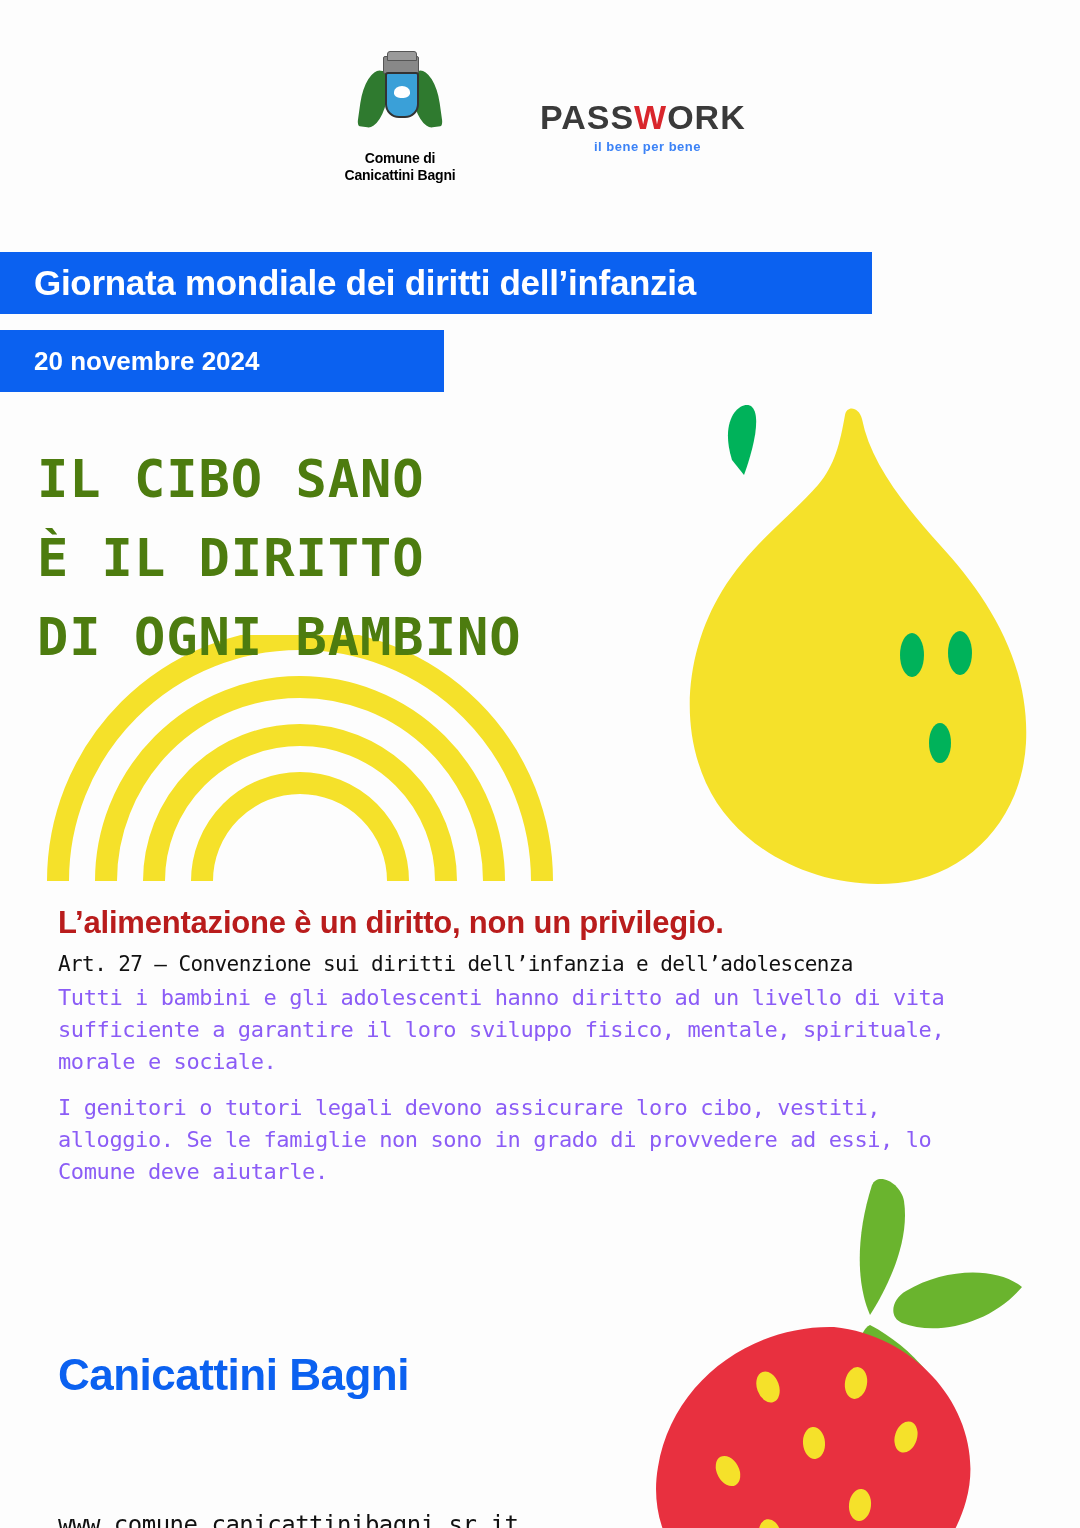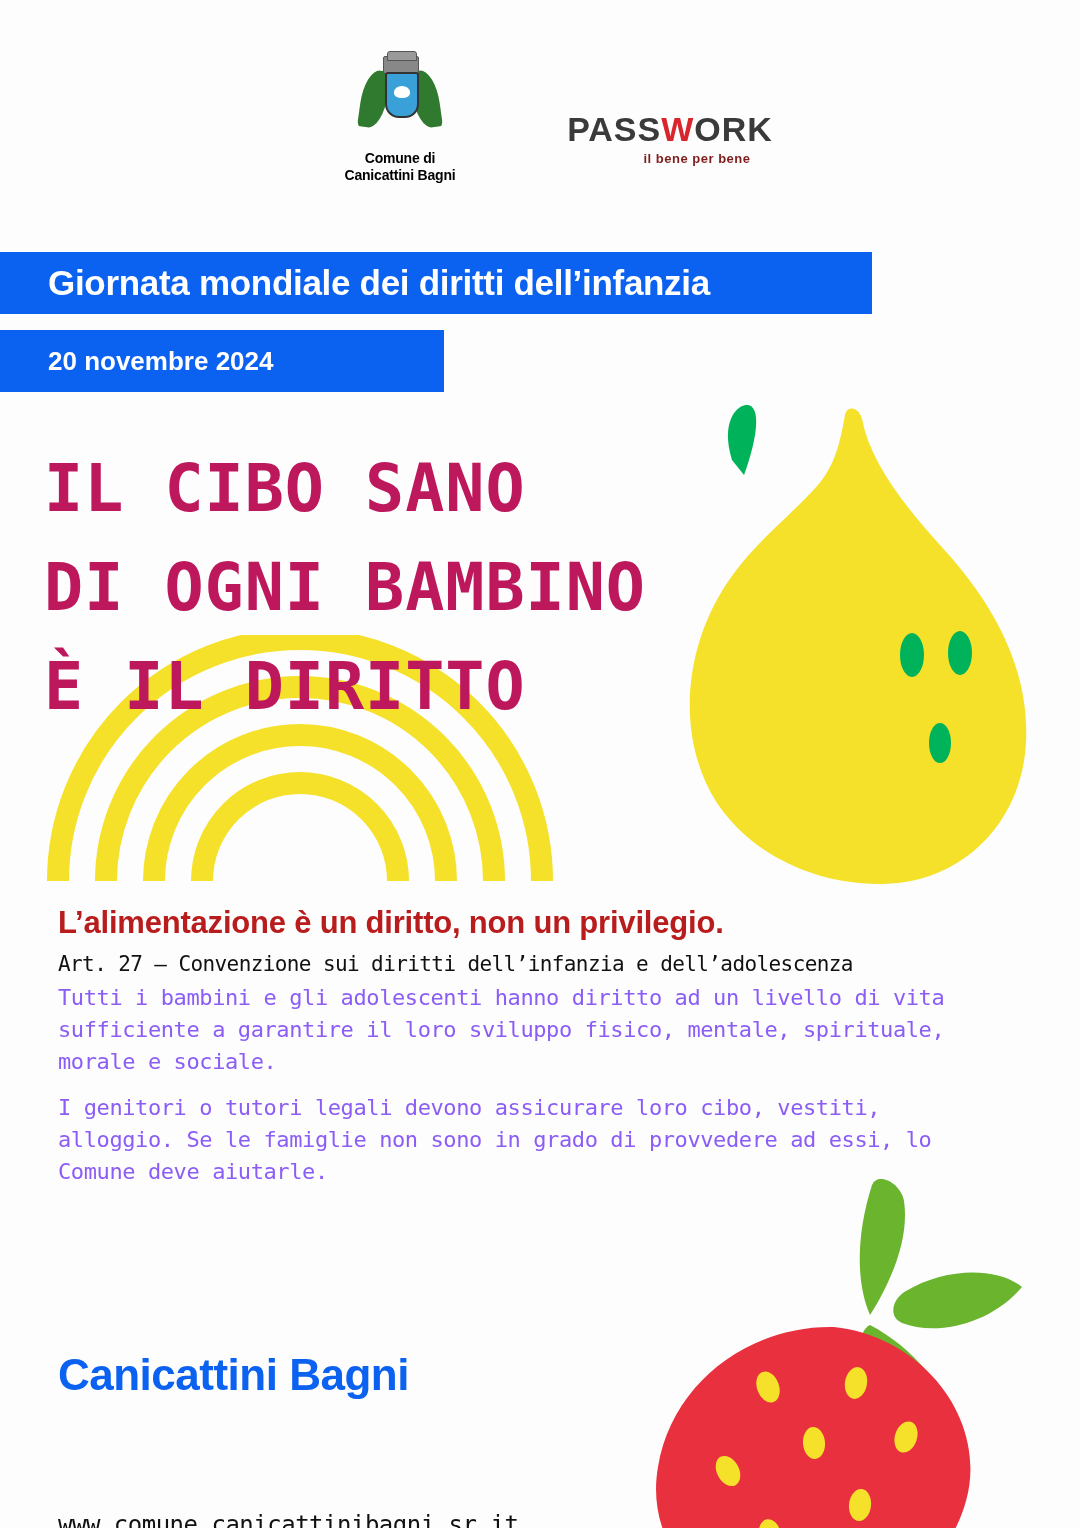--- a/index.html
+++ b/index.html
@@ -101,49 +101,48 @@
     line-height: 1.18;
     margin-top: 4px;
     letter-spacing: -0.2px;
   }
 
   .passwork-logo {
     position: absolute;
     left: 540px;
     top: 48px;
     width: 260px;
-    text-align: center;
-    margin-top: 12px;
+    text-align: left;
   }
   .pw-main {
     font-size: 34px;
     font-weight: bold;
     color: #3a3a3a;
     letter-spacing: 1px;
     white-space: nowrap;
   }
   .pw-main .w-red { color: #d9262c; }
   .pw-sub {
     font-size: 13px;
     font-weight: bold;
-    color: #7f1d1d;
+    color: #3b82f6;
     letter-spacing: 0.5px;
     margin-top: 2px;
     margin-left: 54px;
   }
 
   
   .banner {
     position: absolute;
     background: #0b61f0;
     color: #ffffff;
     font-weight: bold;
     display: flex;
     align-items: center;
-    padding-left: 48px;
+    padding-left: 34px;
     box-sizing: border-box;
   }
   .banner-title {
     left: 0;
     top: 252px;
     width: 872px;
     height: 62px;
     font-size: 35px;
     letter-spacing: -0.3px;
   }
@@ -179,28 +178,28 @@
     position: absolute;
     left: 620px;
     top: 1175px;
     width: 420px;
     height: 360px;
   }
 
   
   .headline {
     position: absolute;
-    left: 44px;
+    left: 37px;
     top: 440px;
     width: 990px;
     font-family: "DejaVu Sans Mono", monospace;
     font-weight: bold;
-    font-size: 65px;
+    font-size: 52px;
     line-height: 1.52;
-    color: #be185d;
+    color: #4d7c0f;
     letter-spacing: 1px;
   }
   .headline div { white-space: nowrap; }
 
   
   .lead {
     position: absolute;
     left: 58px;
     top: 905px;
     width: 960px;
@@ -329,22 +328,22 @@
         <ellipse cx="108" cy="296" rx="11" ry="16" transform="rotate(-28 108 296)"></ellipse>
         <ellipse cx="240" cy="330" rx="11" ry="16" transform="rotate(6 240 330)"></ellipse>
         <ellipse cx="150" cy="360" rx="11" ry="16" transform="rotate(-12 150 360)"></ellipse>
       </g>
     </svg>
 
   </div>
 
   <div class="headline">
     <div>IL CIBO SANO</div>
+    <div>È IL DIRITTO</div>
     <div>DI OGNI BAMBINO</div>
-    <div>È IL DIRITTO</div>
   </div>
 
   <div class="lead">L’alimentazione è un diritto, non un privilegio.</div>
   <div class="article">Art. 27 – Convenzione sui diritti dell’infanzia e dell’adolescenza</div>
   <div class="para para-1">Tutti i bambini e gli adolescenti hanno diritto ad un livello di vita sufficiente a garantire il loro sviluppo fisico, mentale, spirituale, morale e sociale.</div>
   <div class="para para-2">I genitori o tutori legali devono assicurare loro cibo, vestiti, alloggio. Se le famiglie non sono in grado di provvedere ad essi, lo Comune deve aiutarle.</div>
 
   <div class="footer-city">Canicattini Bagni</div>
   <div class="footer-web">www.comune.canicattinibagni.sr.it</div>
 

